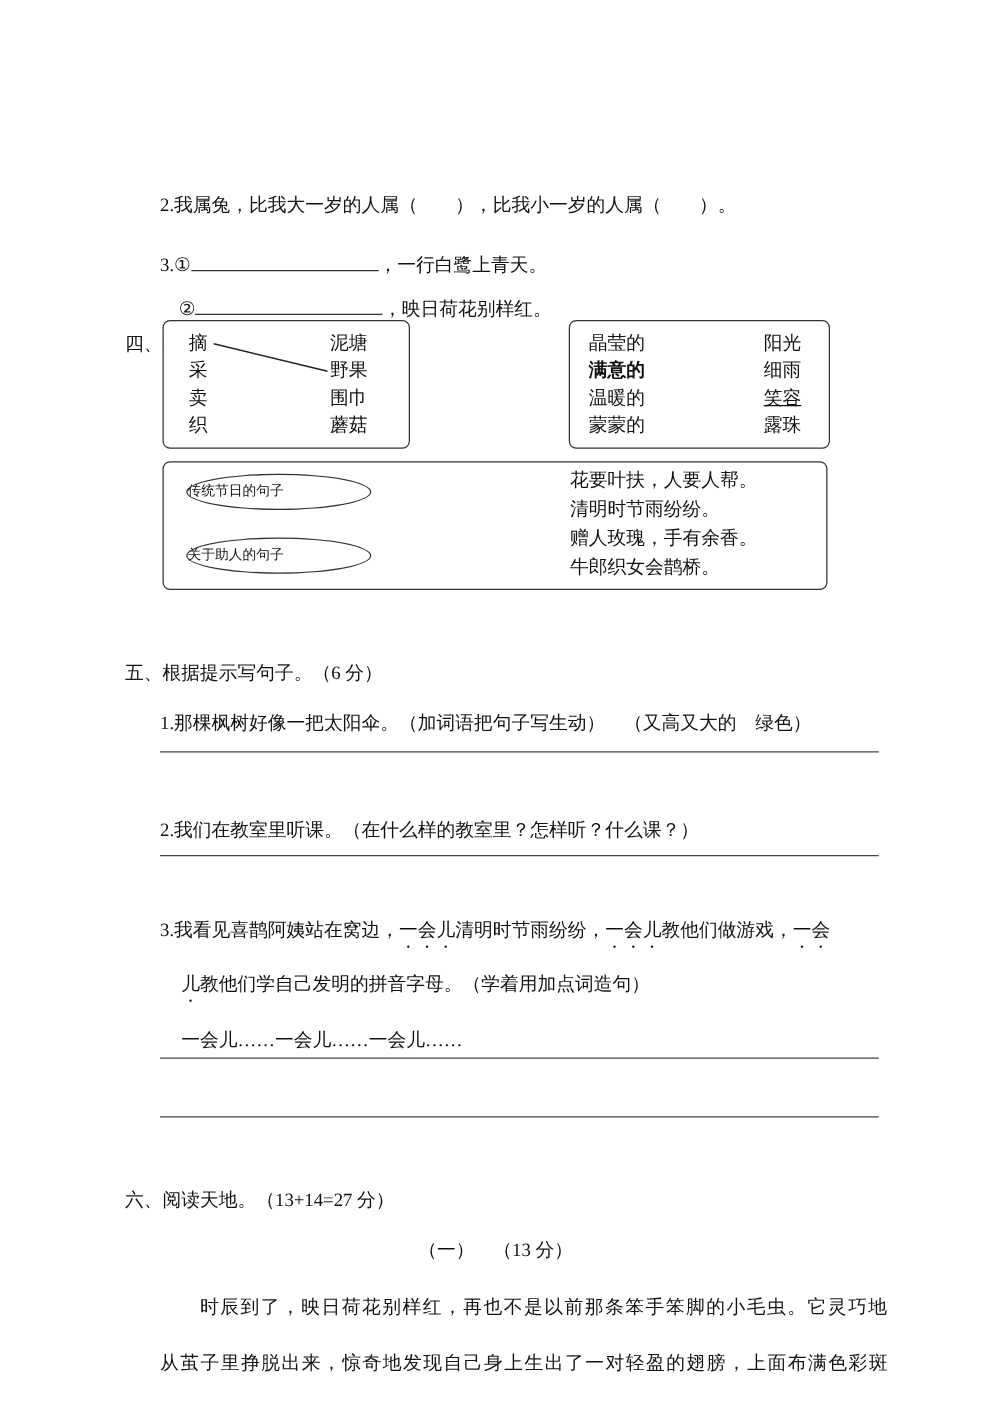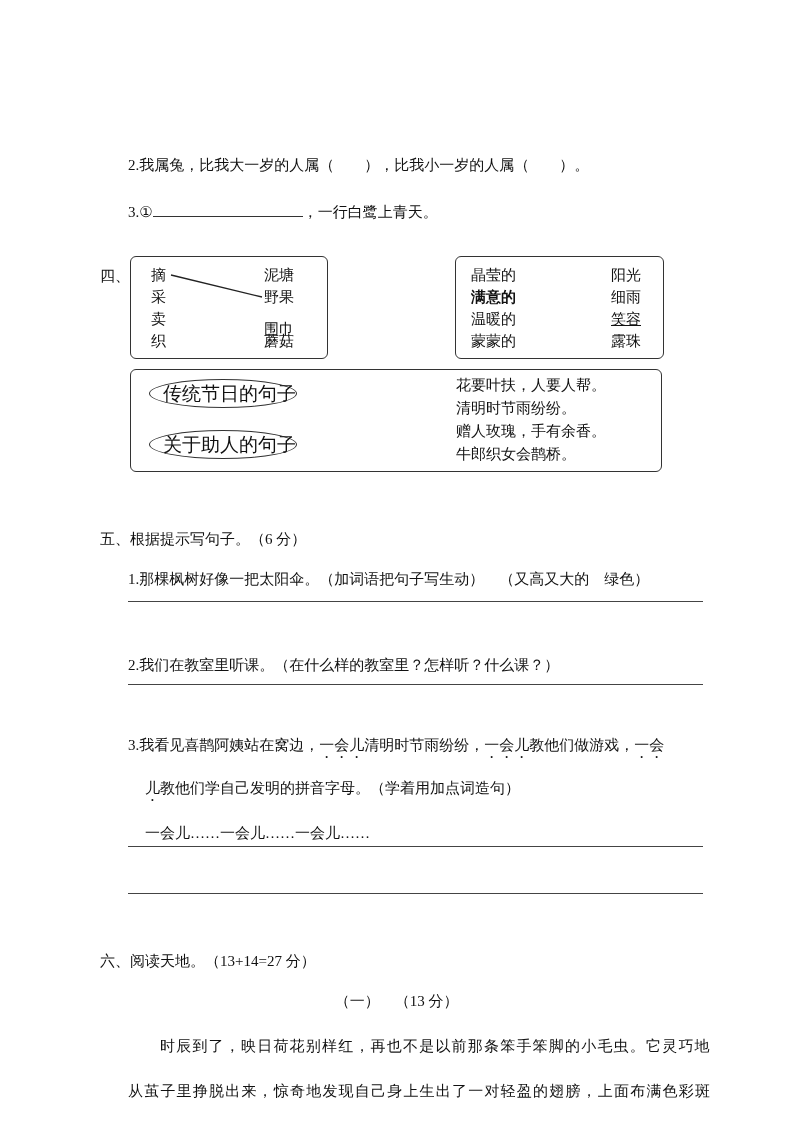--- a/index.html
+++ b/index.html
@@ -20,22 +20,22 @@
     border:1px solid #333;
     border-radius:6px;
     background:#fff;
   }
   .match-item{position:absolute;white-space:nowrap;}
   .connector{position:absolute;left:0;top:0;pointer-events:none;}
   .oval{
     position:absolute;
     border:1px solid #333;
     border-radius:50%;
-    text-align:right;
-    font-size:19px;
+    text-align:left;
+    font-size:11px;
     line-height:27px;
     width:146px;height:27px;
   }
   .sentence{position:absolute;white-space:nowrap;}
   .answer-line{
     position:absolute;
     border-bottom:1px solid #444;
     height:0;
   }
   .blank{
@@ -57,34 +57,37 @@
 <body>
 
 <div class="page">
 
   <div class="abs" style="left:128px;top:122px;">2.我属兔，比我大一岁的人属（　　），比我小一岁的人属（　　）。</div>
 
   <div class="abs" style="left:128px;top:167px;">
     <span>3.①</span><span class="blank"></span><span>，一行白鹭上青天。</span>
   </div>
 
+  <div class="abs" style="left:143px;top:202px;">
+    <span>②</span><span class="blank"></span><span>，映日荷花别样红。</span>
+  </div>
 
   <div class="abs" style="left:100px;top:233px;">四、我会连。（11 分）</div>
 
   <div class="box" style="left:130px;top:256px;width:196px;height:101px;">
     <svg class="connector" width="196" height="101">
       <line x1="40" y1="18" x2="131" y2="40" stroke="#222" stroke-width="1.3"></line>
     </svg>
     <span class="match-item" style="left:20px;top:9px;">摘</span>
     <span class="match-item" style="left:20px;top:31px;">采</span>
     <span class="match-item" style="left:20px;top:53px;">卖</span>
     <span class="match-item" style="left:20px;top:75px;">织</span>
     <span class="match-item" style="left:133px;top:9px;">泥塘</span>
     <span class="match-item" style="left:133px;top:31px;">野果</span>
-    <span class="match-item" style="left:133px;top:63px;">围巾</span>
+    <span class="match-item" style="left:133px;top:53px;">围巾</span>
     <span class="match-item" style="left:133px;top:75px;">蘑菇</span>
   </div>
 
   <div class="box" style="left:455px;top:256px;width:207px;height:101px;">
     <span class="match-item" style="left:15px;top:9px;">晶莹的</span>
     <span class="match-item" style="left:15px;top:31px;font-weight:bold;">满意的</span>
     <span class="match-item" style="left:15px;top:53px;">温暖的</span>
     <span class="match-item" style="left:15px;top:75px;">蒙蒙的</span>
     <span class="match-item" style="left:155px;top:9px;">阳光</span>
     <span class="match-item" style="left:155px;top:31px;">细雨</span>

